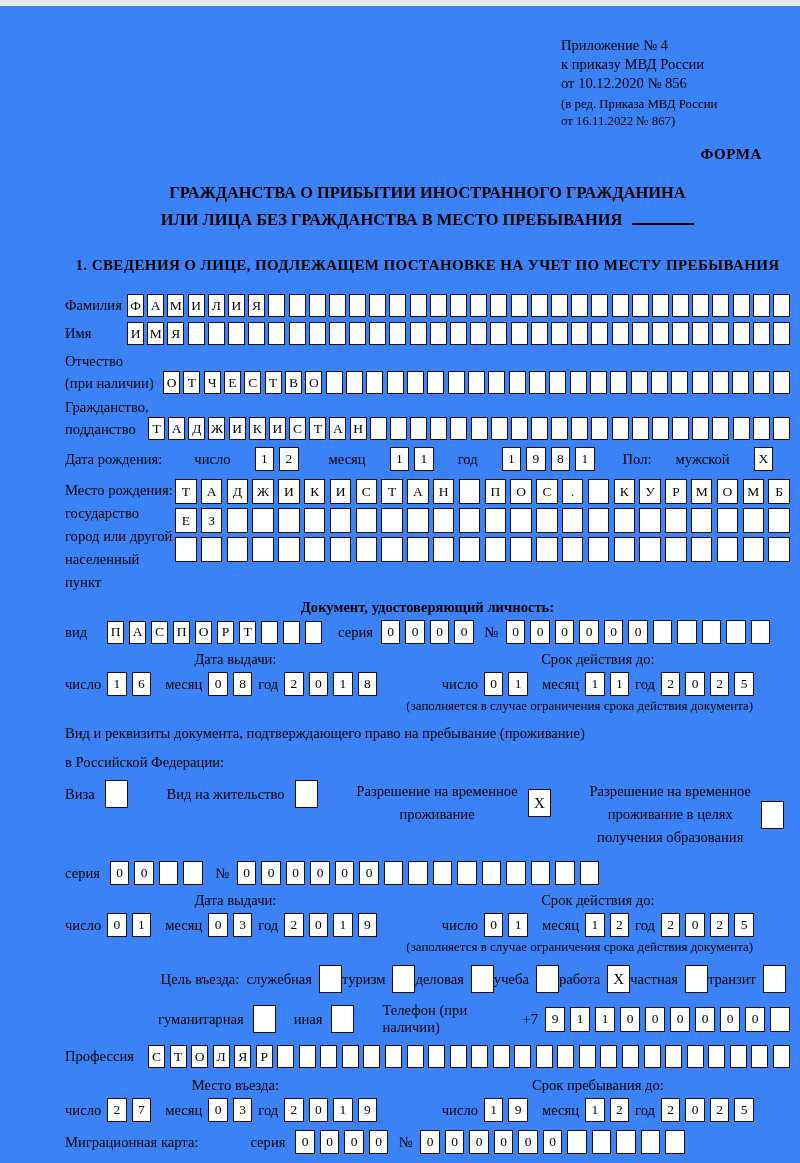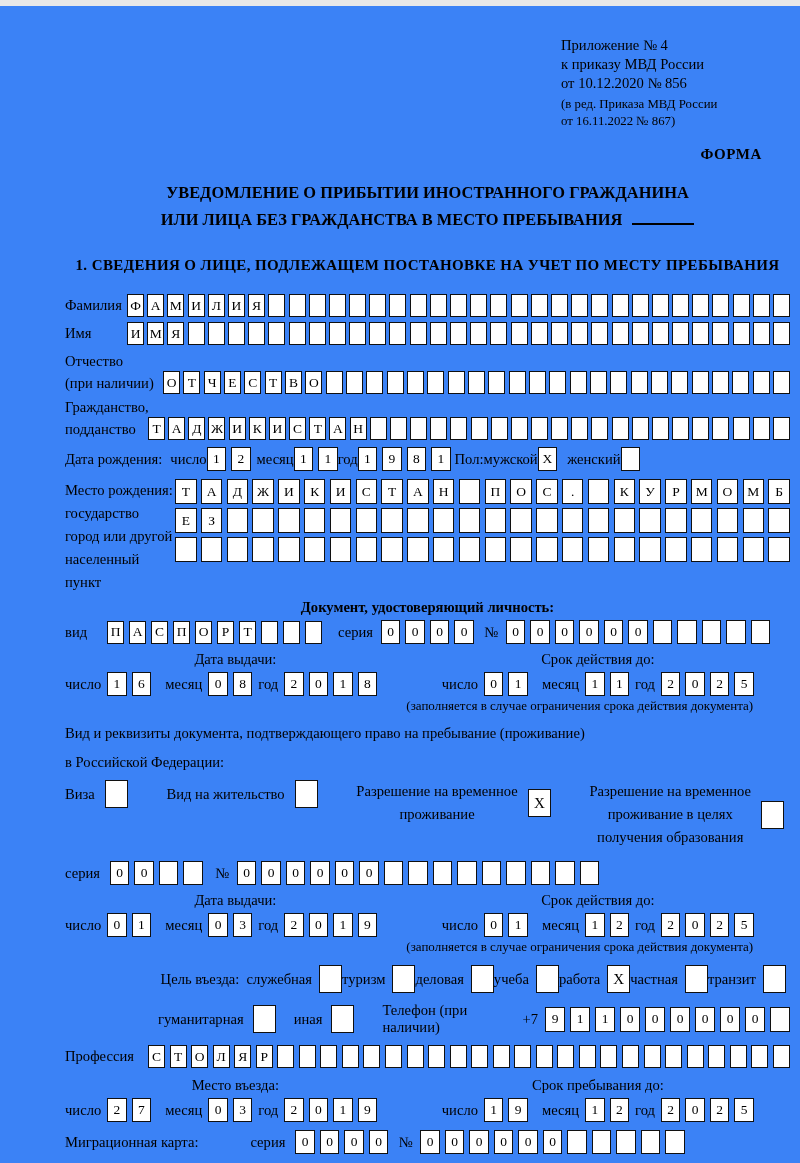--- a/index.html
+++ b/index.html
@@ -82,21 +82,21 @@
     <div>от 10.12.2020 № 856</div>
     <div class="sm">
       <div>(в ред. Приказа МВД России</div>
       <div>от 16.11.2022 № 867)</div>
     </div>
   </div>
 
   <div class="forma">ФОРМА</div>
 
   <div class="title">
-    <div>УВЕДОМЛЕНИЕ О ПРИБЫТИИ ИНОСТРАННОГО ГРАЖДАНИНА</div>
+    <div>ГРАЖДАНСТВА О ПРИБЫТИИ ИНОСТРАННОГО ГРАЖДАНИНА</div>
     <div><span>ИЛИ ЛИЦА БЕЗ ГРАЖДАНСТВА В МЕСТО ПРЕБЫВАНИЯ</span><span class="blank"></span></div>
   </div>
 
   <div class="sec1">1. СВЕДЕНИЯ О ЛИЦЕ, ПОДЛЕЖАЩЕМ ПОСТАНОВКЕ НА УЧЕТ ПО МЕСТУ ПРЕБЫВАНИЯ</div>
 
   <div class="row" style="margin-top:20px;">
     <span class="lbl w62">Фамилия</span>
     <span class="cells c17">
         <span class="cell">Ф</span>
         <span class="cell">А</span>
@@ -247,21 +247,21 @@
         <span class="cell"></span>
         <span class="cell"></span>
         <span class="cell"></span>
         <span class="cell"></span>
         <span class="cell"></span>
         <span class="cell"></span>
         <span class="cell"></span>
       </span>
   </div>
 
-  <div class="row" style="margin-top:7px;gap:0;">
+  <div class="row" style="margin-top:7px;gap:24px;">
     <span class="lbl">Дата рождения:</span>
     <span class="lbl" style="margin-left:8px;">число</span>
     <span class="cells dgroup">
         <span class="cell">1</span>
         <span class="cell">2</span>
       </span>
     <span class="lbl" style="margin-left:6px;">месяц</span>
     <span class="cells dgroup">
         <span class="cell">1</span>
         <span class="cell">1</span>

